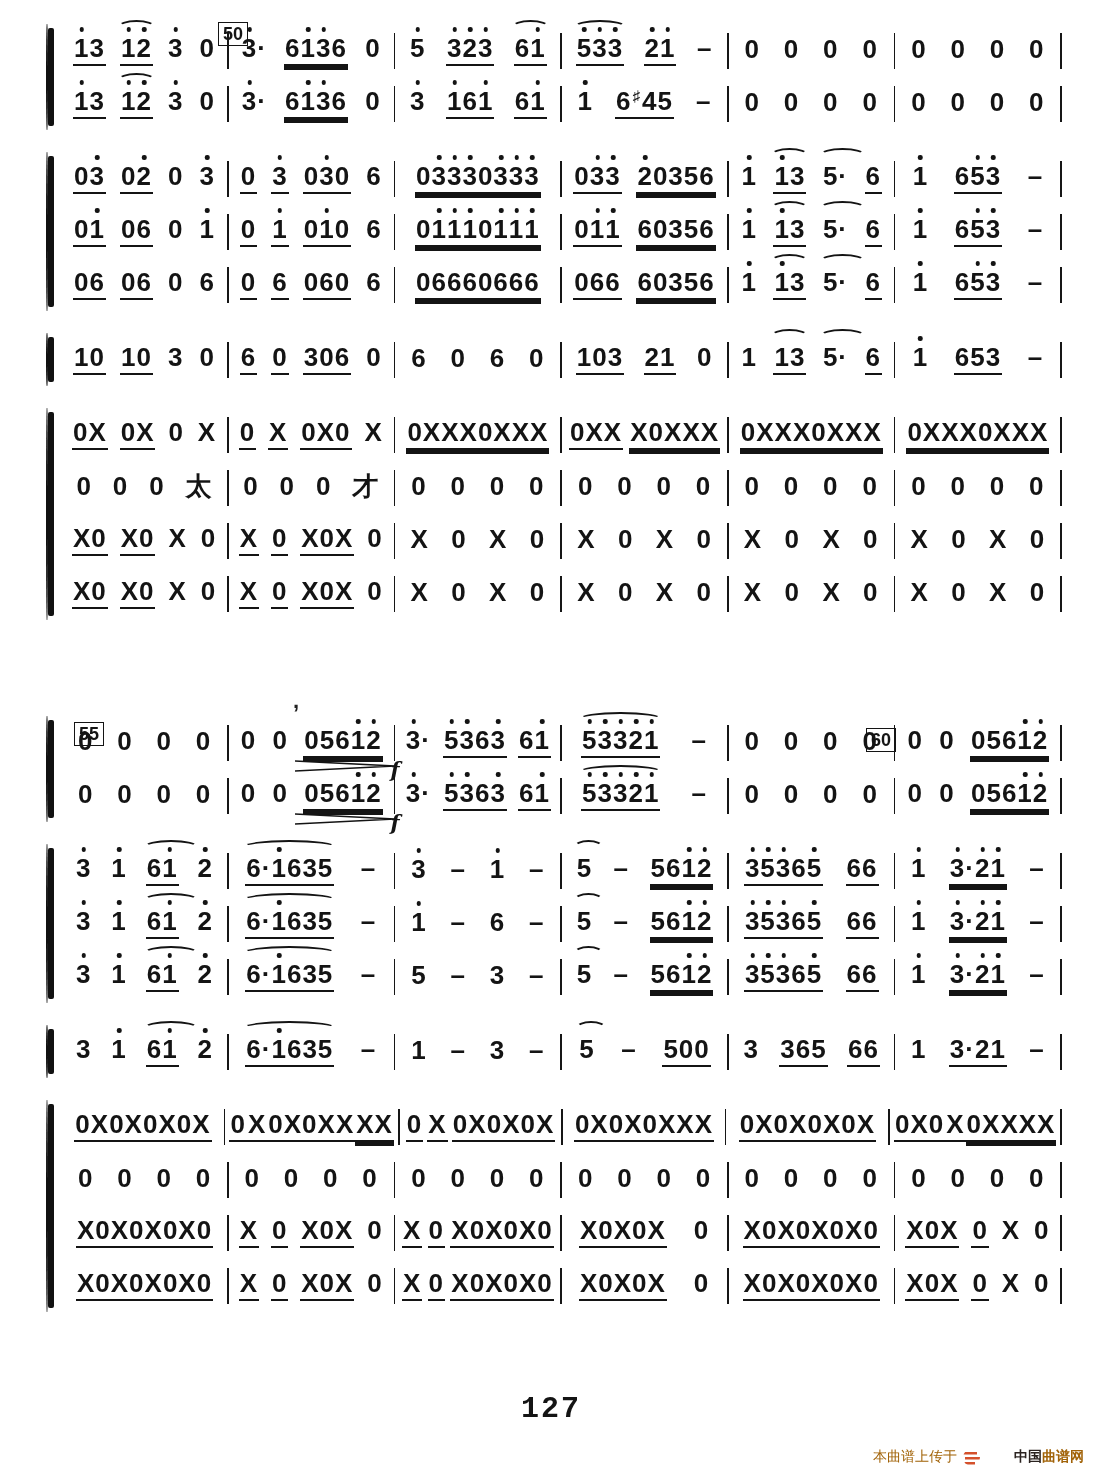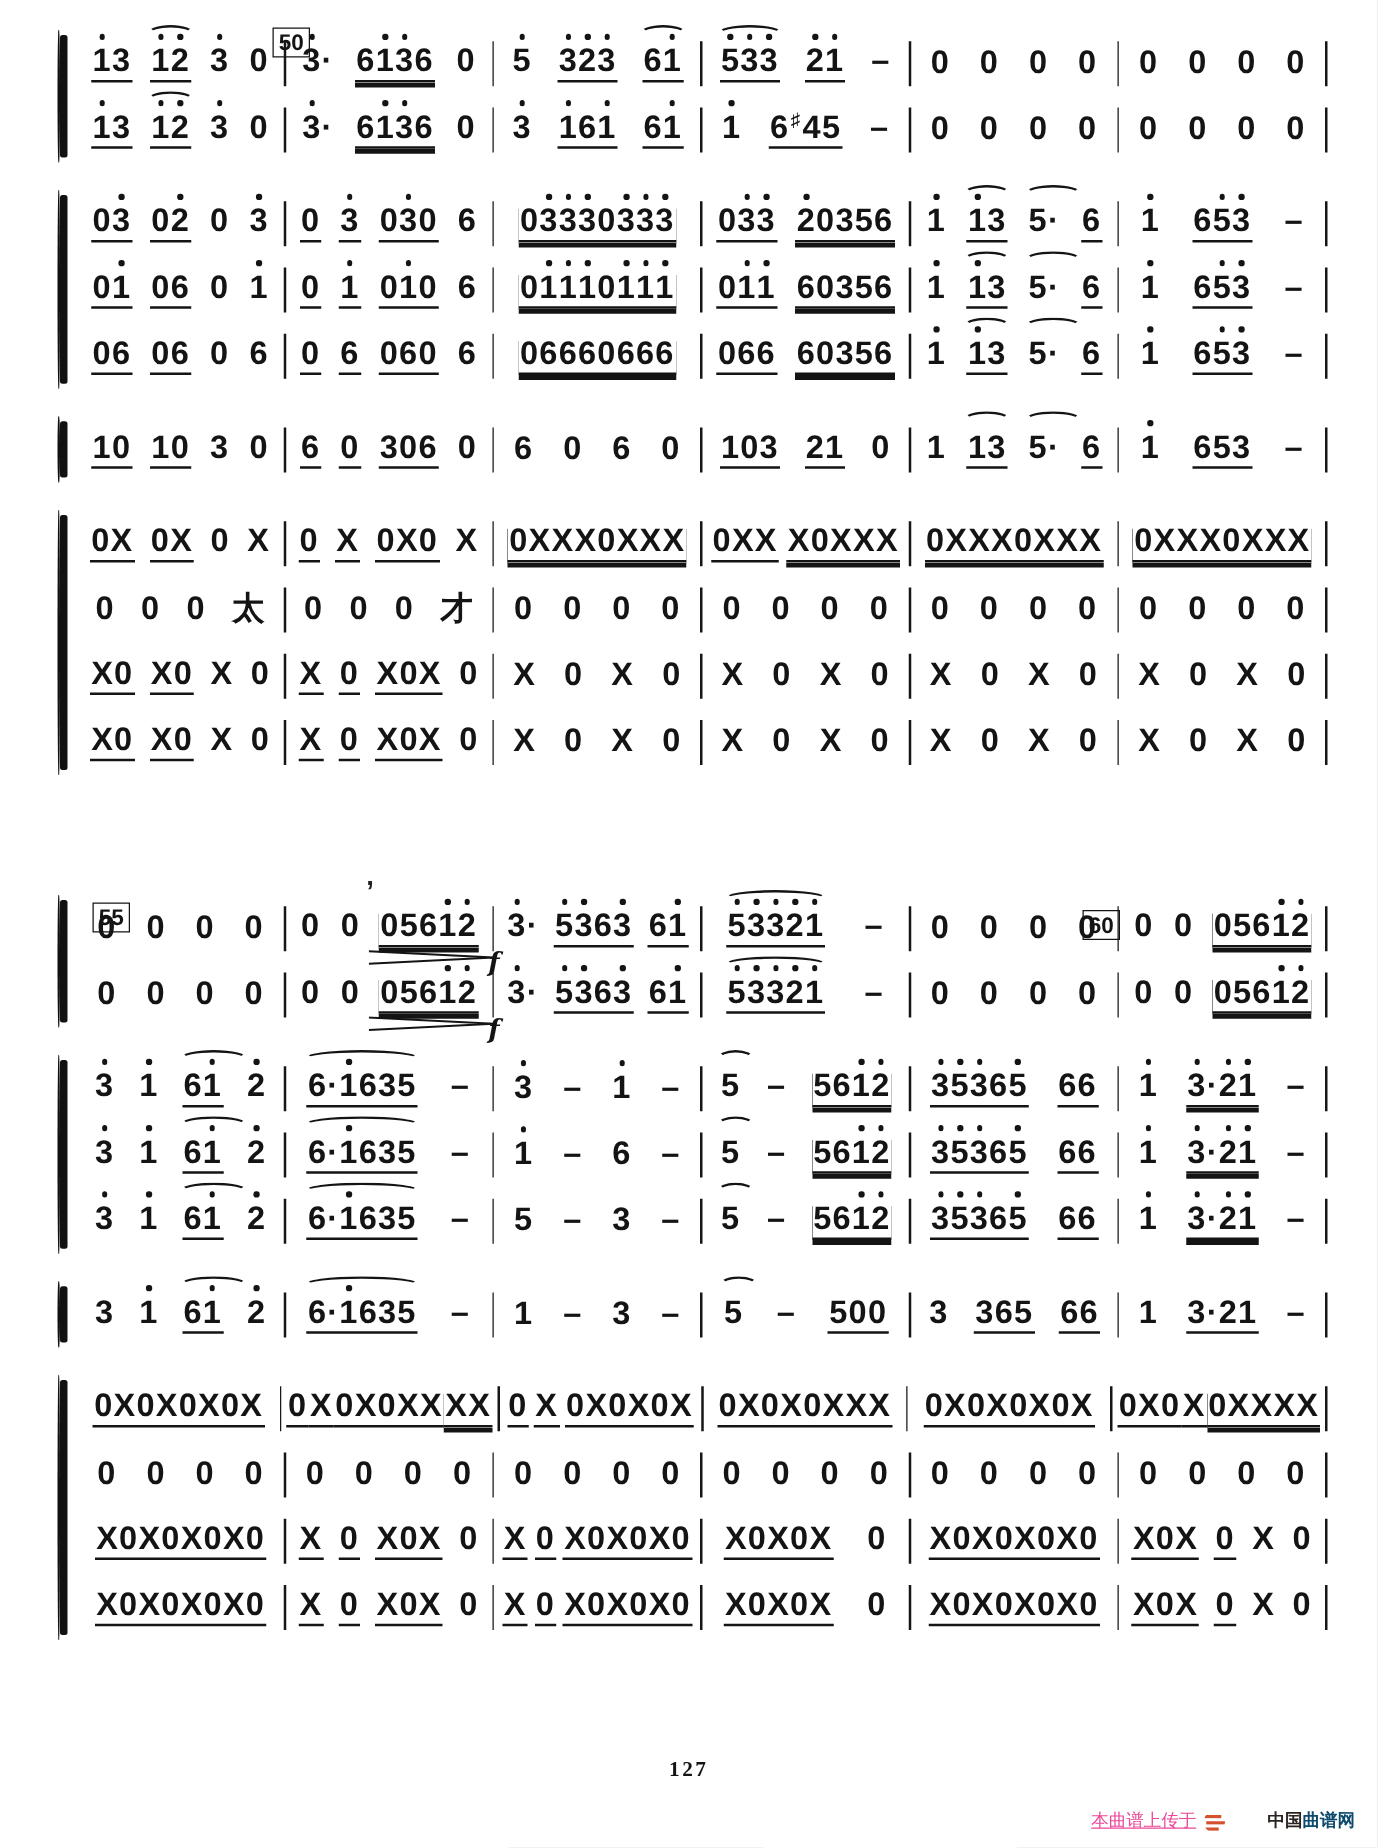--- a/index.html
+++ b/index.html
@@ -31,30 +31,30 @@
   .fmark{position:absolute;right:-18px;top:calc(100% + 3px);font-family:"DejaVu Serif",serif;
        font-style:italic;font-weight:700;font-size:21px;}
   
   .rbox{position:absolute;border:1.8px solid #141414;font-size:18px;font-weight:700;
        padding:0 4px;line-height:22px;background:#fff;}
   .rb50{left:218px;top:22px;}
   .rb55{left:74px;top:722px;}
   .rb60{left:866px;top:728px;}
   .breath{position:absolute;left:293px;top:688px;font-size:22px;font-weight:700;color:#222;}
   .pagenum{position:absolute;left:0;right:0;bottom:52px;text-align:center;
-       font-family:Liberation Serif, serif;font-weight:700;font-size:17px;letter-spacing:2px;}
+       font-family:Liberation Mono, monospace;font-weight:700;font-size:30px;letter-spacing:2px;}
   .watermark{position:absolute;right:18px;bottom:12px;display:flex;align-items:center;gap:6px;
        font-size:14px;font-family:"DejaVu Sans",sans-serif;}
-  .wm-pre{color:#ec4899;text-decoration:underline;}
+  .wm-pre{color:#a16207;}
   .wm-logo{width:17px;height:17px;border-radius:50%;flex:none;
        background:linear-gradient(#d4512c 0 0) 0 3px/14px 2.5px no-repeat,
                   linear-gradient(#d4512c 0 0) 2px 8px/15px 2.5px no-repeat,
                   linear-gradient(#d4512c 0 0) 0 13px/12px 2.5px no-repeat;}
   .wm-black{color:#2b2320;font-weight:700;margin-left:28px;}
-  .wm-red{color:#0c4a6e;font-weight:700;}
+  .wm-red{color:#a16207;font-weight:700;}
 </style>
 </head>
 <body>
 
 <div class="page">
 
   <div class="rbox rb50">50</div>
   <div class="rbox rb55">55</div>
   <div class="rbox rb60">60</div>
 

